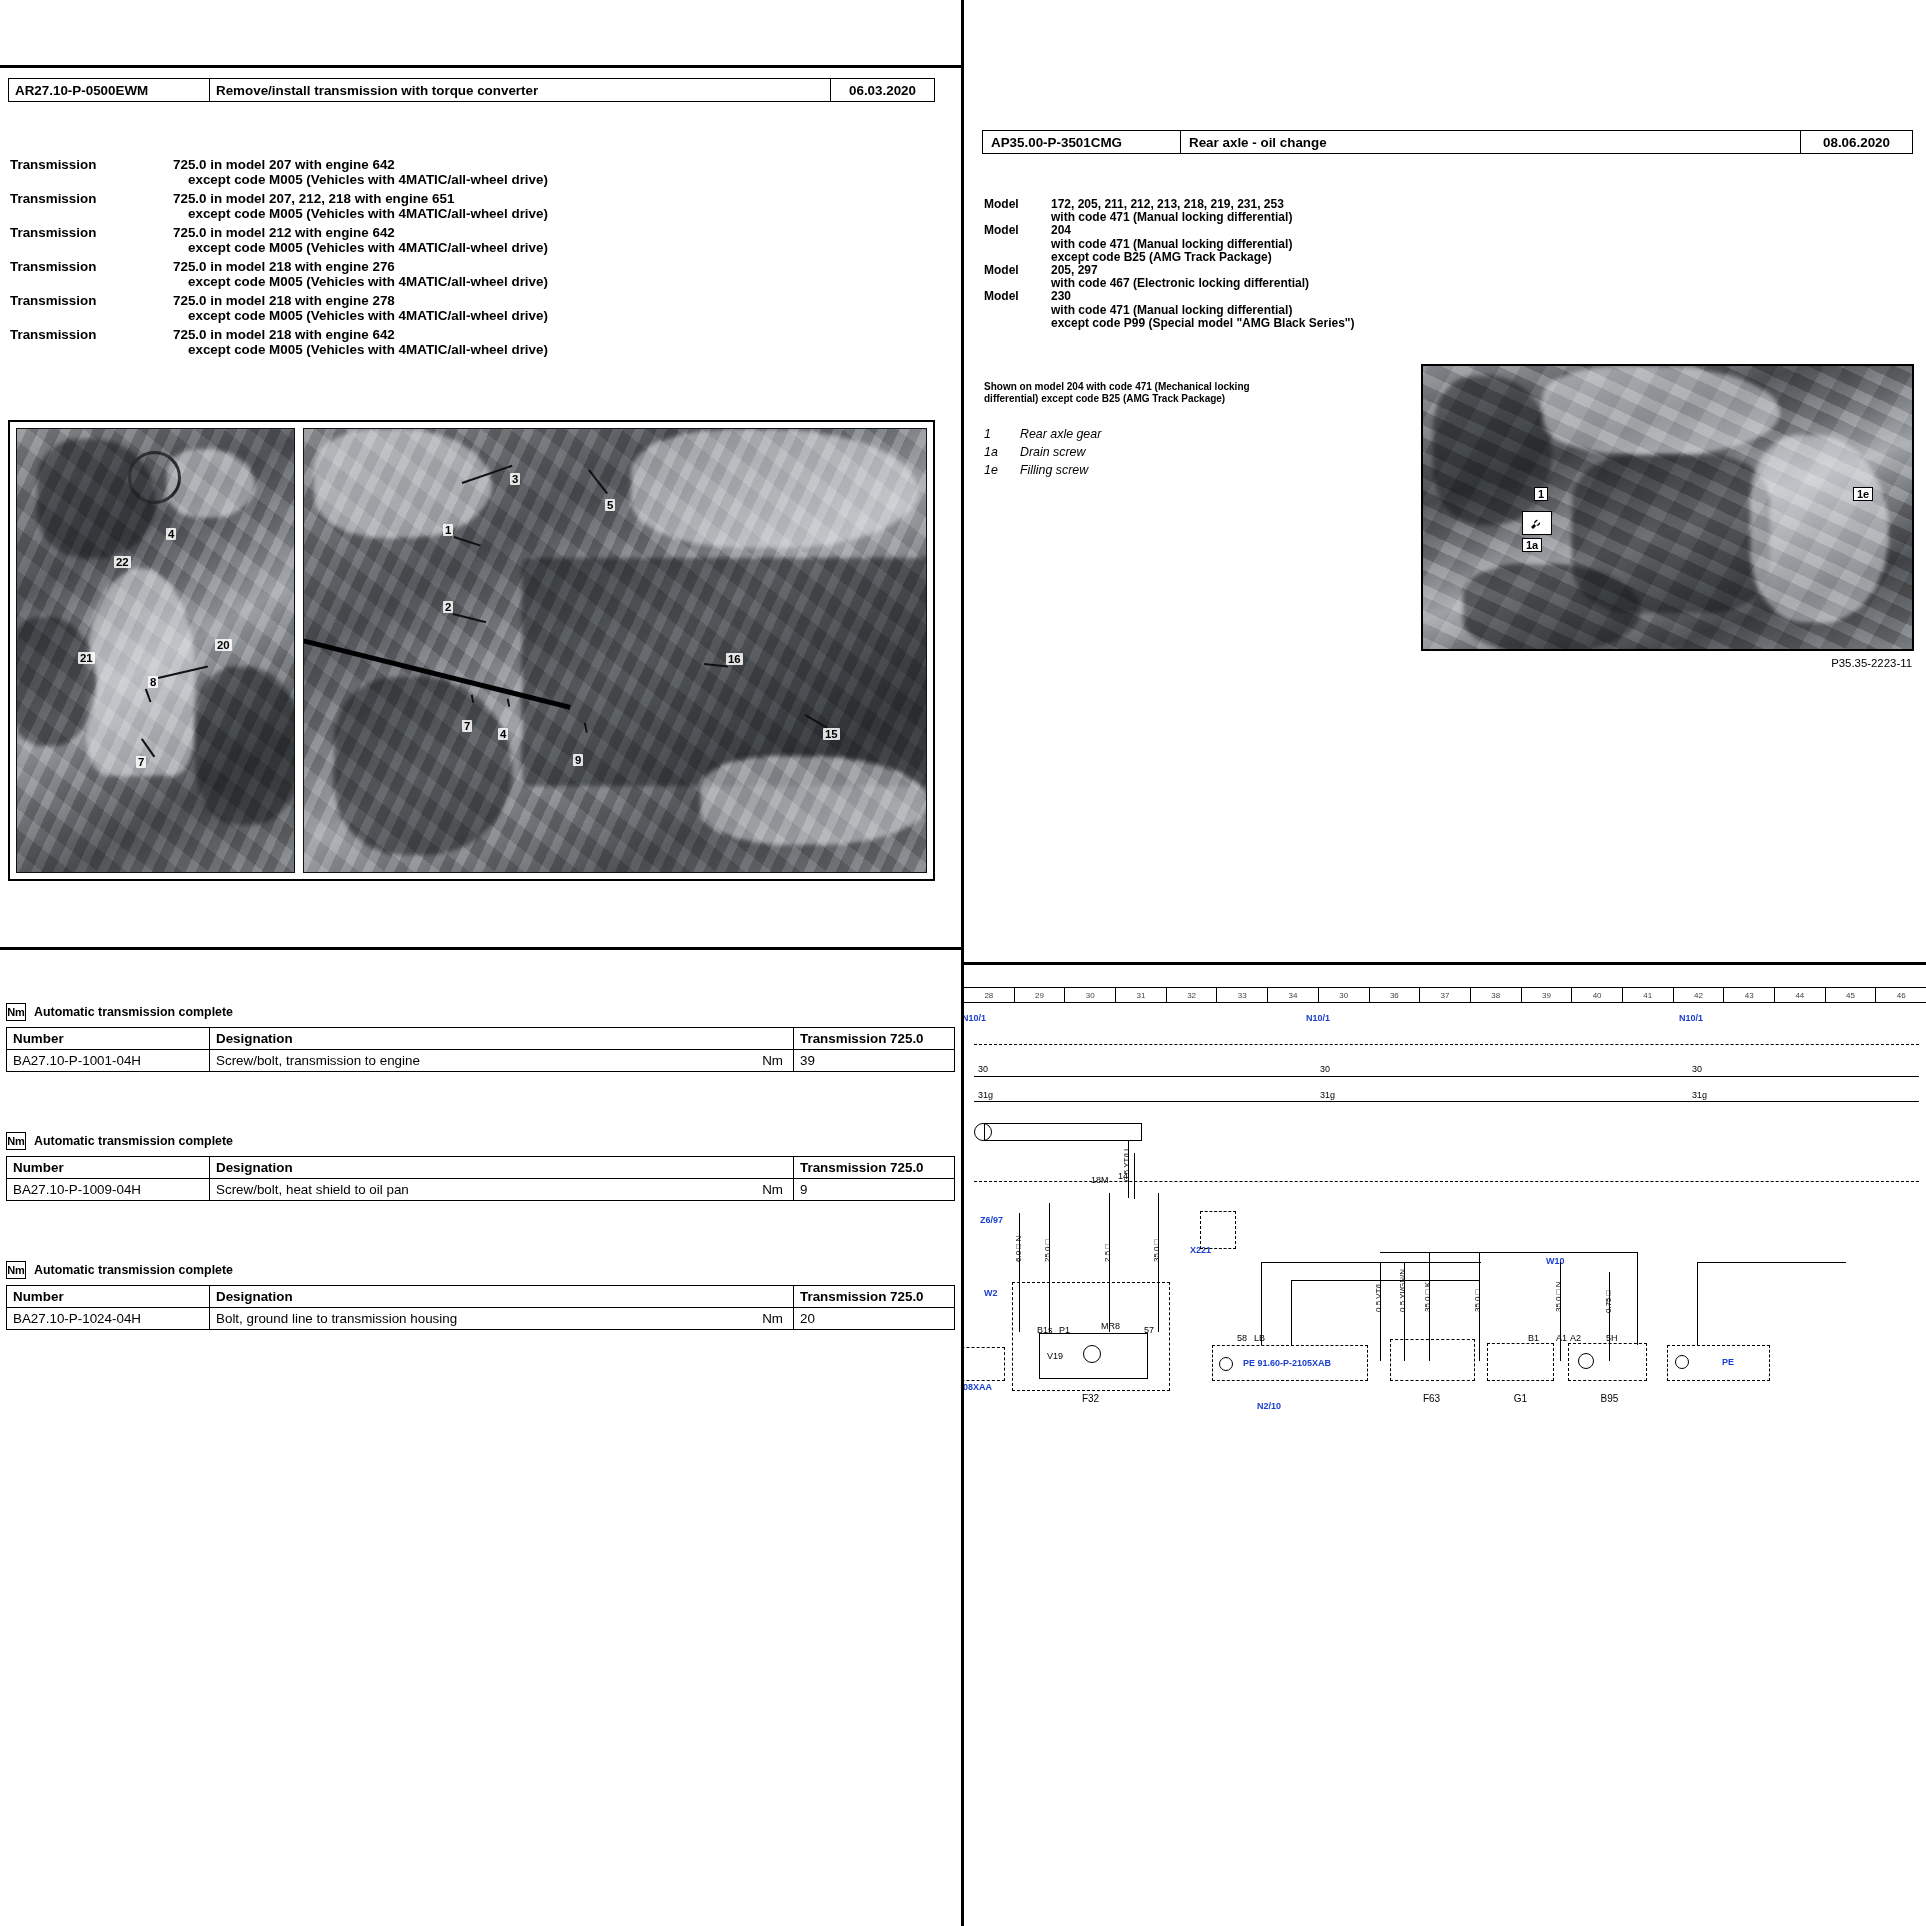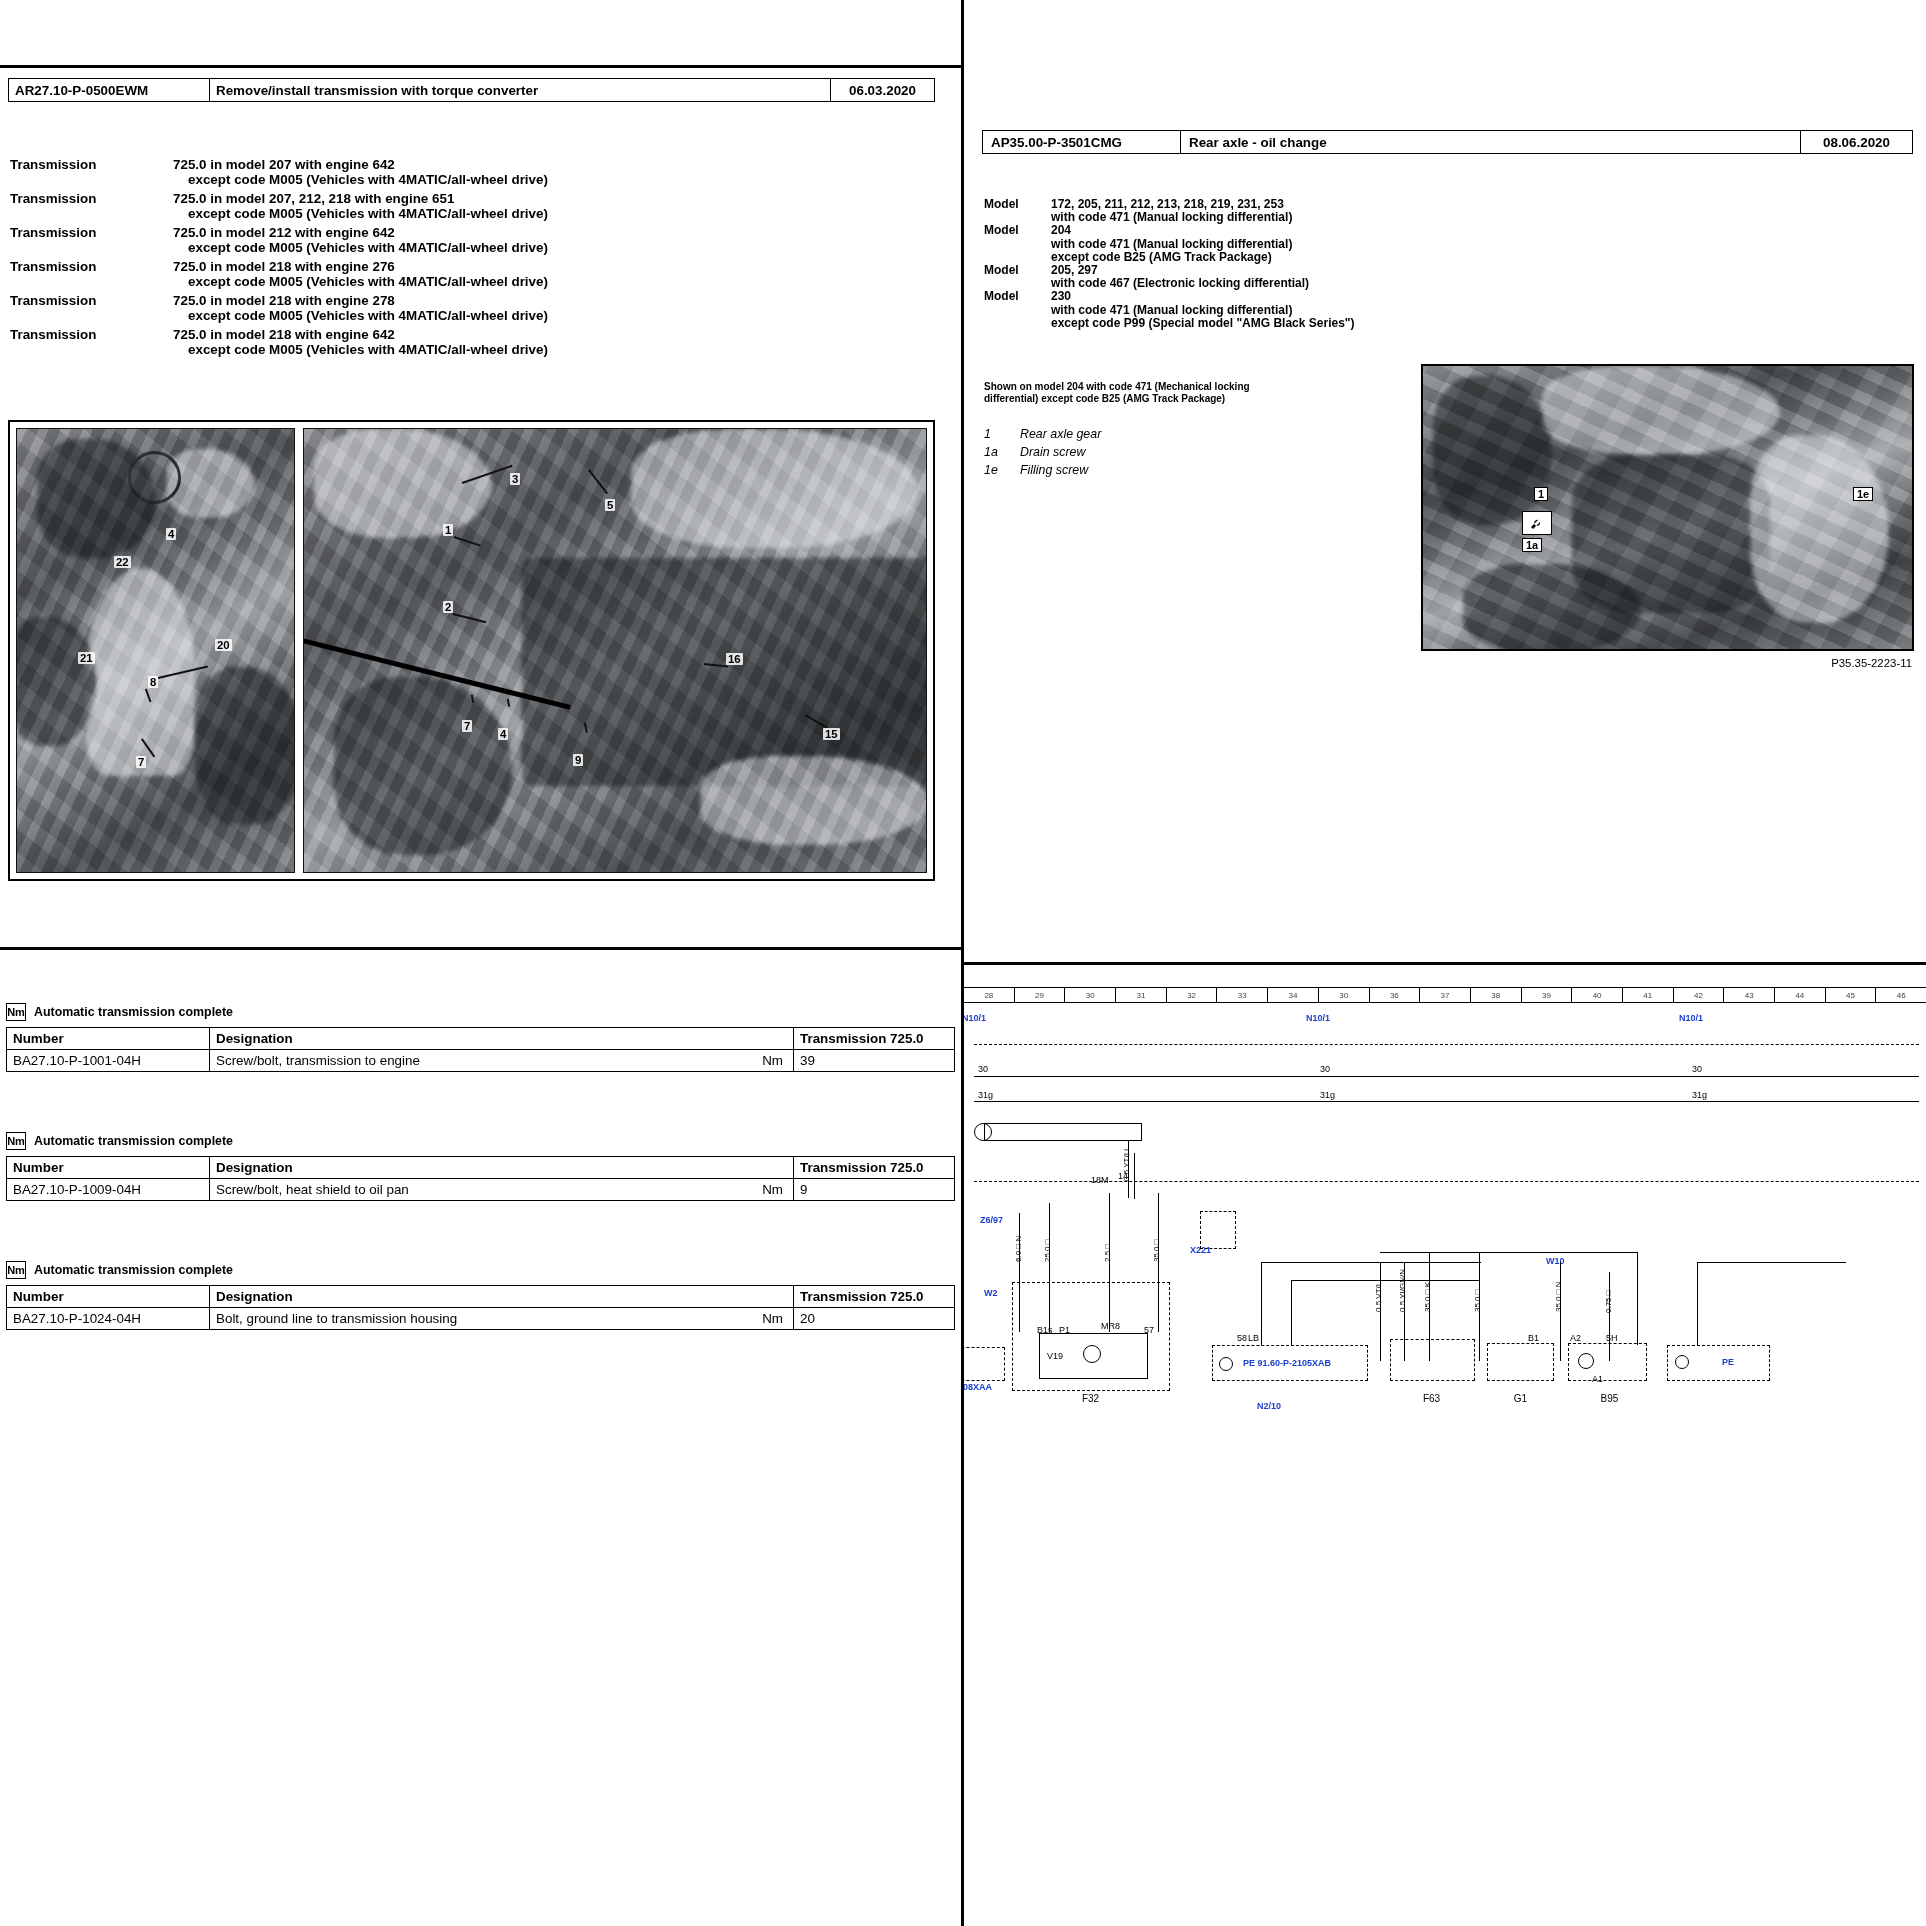--- a/index.html
+++ b/index.html
@@ -784,24 +784,24 @@
     <div class="pe-tag" style="left:758px; top:392px;">PE</div>
     <div class="circ" style="left:711px; top:390px; width:14px; height:14px;"></div>
 
     <div class="comp-box" style="left:236px; top:246px; width:36px; height:38px;"></div>
 
     <div class="wire-label black" style="left:73px; top:360px;">B1s</div>
     <div class="wire-label black" style="left:95px; top:360px;">P1</div>
     <div class="wire-label black" style="left:137px; top:356px;">MR8</div>
     <div class="wire-label black" style="left:180px; top:360px;">57</div>
     <div class="wire-label black" style="left:273px; top:368px;">58</div>
-    <div class="wire-label black" style="left:284px; top:368px;text-align:right;">LB</div>
+    <div class="wire-label black" style="left:290px; top:368px;text-align:right;">LB</div>
     <div class="wire-label black" style="left:564px; top:368px;">B1</div>
     <div class="wire-label black" style="left:606px; top:368px;">A2</div>
-    <div class="wire-label black" style="left:628px; top:368px;margin-top:41px;">A1</div>
+    <div class="wire-label black" style="left:592px; top:368px;">A1</div>
     <div class="wire-label black" style="left:642px; top:368px;">5H</div>
     <div class="wire-label black" style="left:733px; top:362px;"></div>
 
     <div class="hwire" style="left:297px; top:297px; width:220px;"></div>
     <div class="hwire" style="left:327px; top:315px; width:188px;"></div>
     <div class="hwire" style="left:416px; top:287px; width:257px;"></div>
     <div class="vwire" style="left:297px; top:297px; height:83px;"></div>
     <div class="vwire" style="left:327px; top:315px; height:65px;"></div>
     <div class="vwire" style="left:673px; top:287px; height:93px;"></div>
     <div class="vwire" style="left:733px; top:297px; height:83px;"></div>

